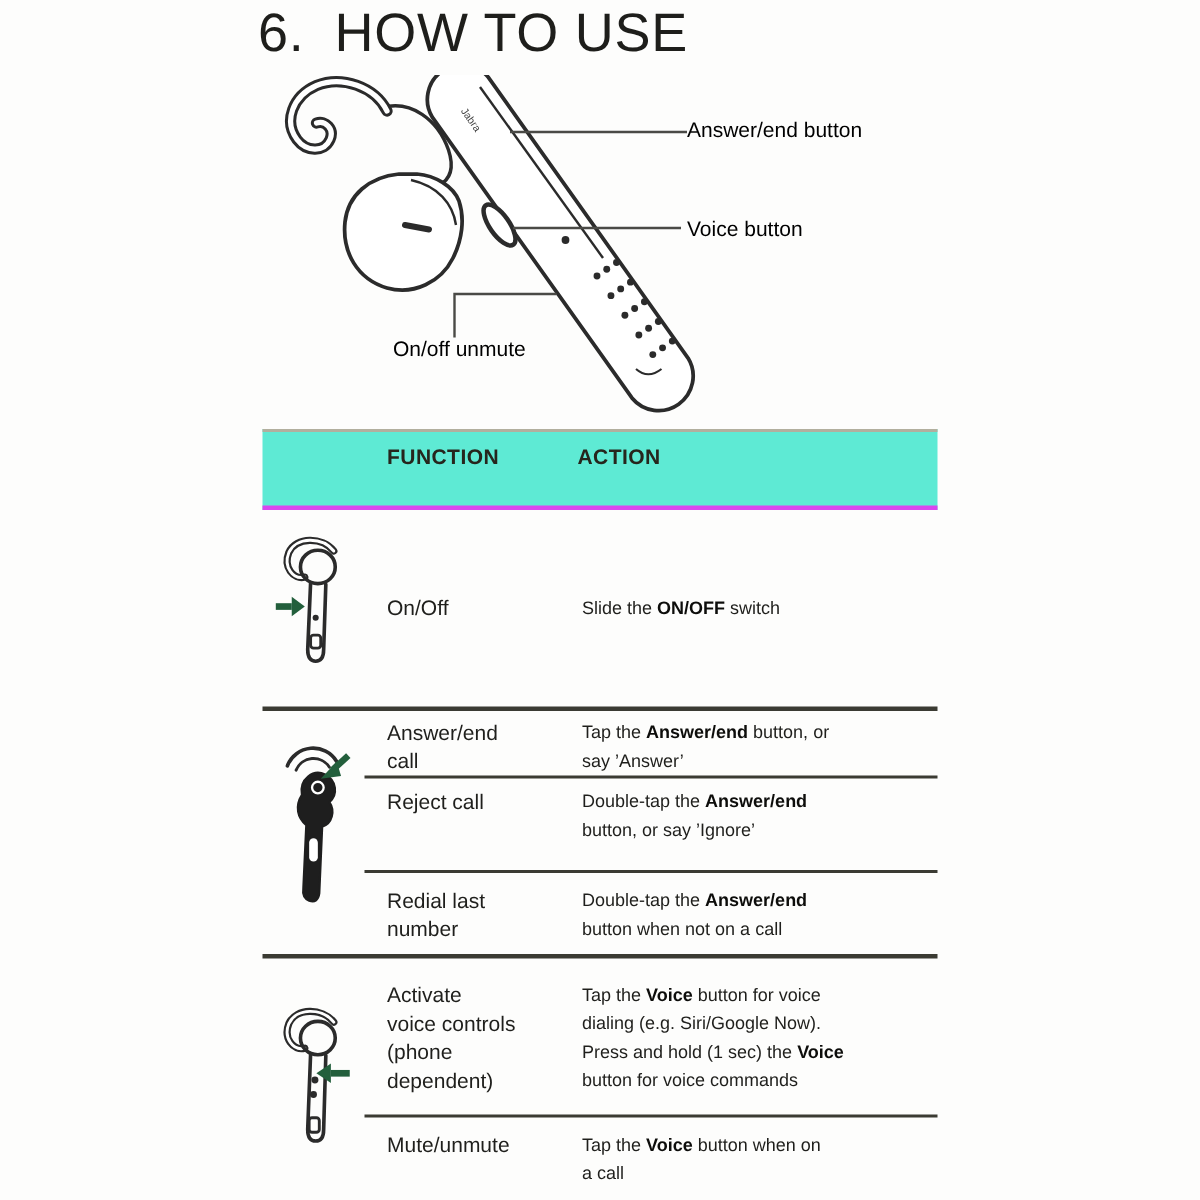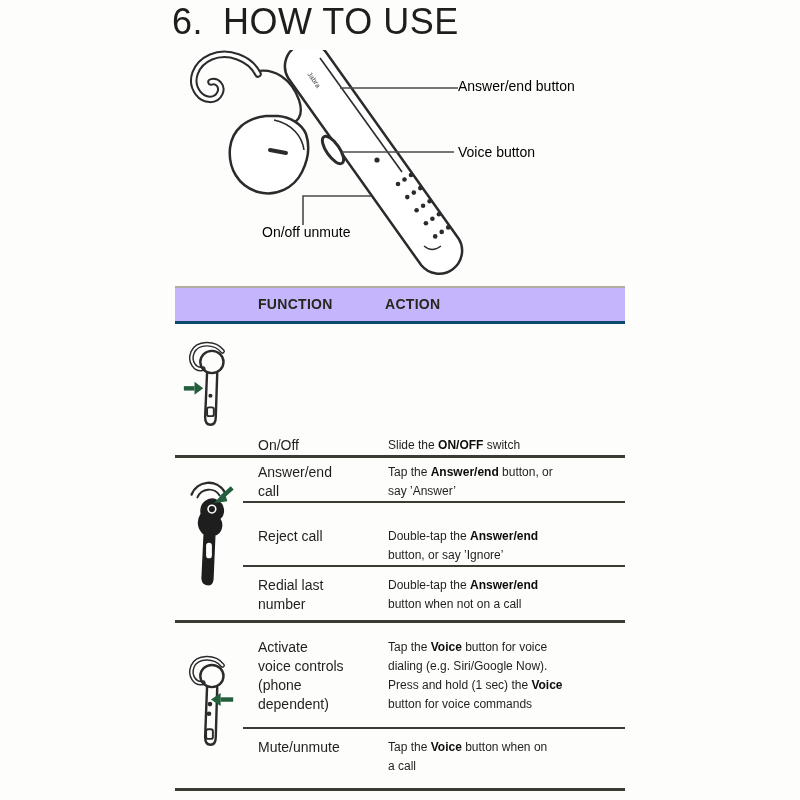--- a/index.html
+++ b/index.html
@@ -13,42 +13,42 @@
   .title{position:absolute;left:172px;top:1px;display:flex;gap:20px;
     font-size:36px;font-weight:400;color:#1e1e1b;letter-spacing:.5px}
   
   .diagram svg.main{position:absolute;left:170px;top:50px}
   .lbl{position:absolute;font-size:14px;color:#000000;white-space:nowrap}
   .lbl-answer{left:458px;top:78px}
   .lbl-voice{left:458px;top:144px}
   .lbl-onoff{left:262px;top:224px}
   
   .table{position:absolute;left:175px;top:286px;width:450px}
-  .thead{position:relative;height:38px;box-sizing:border-box;
-    background:#c4b5fd;border-top:2px solid #b2af9e;border-bottom:3px solid #0c4a6e}
+  .thead{position:relative;height:54px;box-sizing:border-box;
+    background:#5eead4;border-top:2px solid #b2af9e;border-bottom:3px solid #d946ef}
   .thead span{position:absolute;top:0;line-height:33px;font-weight:bold;
     font-size:14px;color:#26261d;letter-spacing:.3px}
   .h-func{left:83px}
   .h-act{left:210px}
   .tgroup{display:flex;box-sizing:border-box;border-bottom:3px solid #3b3b33}
   .icon-cell{width:68px;flex:none;display:flex;align-items:center;justify-content:center}
   .rows{flex:1;display:flex;flex-direction:column}
   .trow{display:flex;box-sizing:border-box}
   .trow + .trow{border-top:2.5px solid #3b3b33}
   .fcell{width:139px;flex:none;box-sizing:border-box;padding-left:15px;
     white-space:pre-line;font-size:14px;line-height:19px;color:#1f1f1c}
   .acell{flex:1;box-sizing:border-box;padding-left:6px;padding-right:2px;
     white-space:pre-line;font-size:12px;line-height:19px;color:#1f1f1c}
   .acell b{color:#0d0d0b}
   .g1{height:134px}
-  .g1 .trow{flex:1;align-items:flex-end}
+  .g1 .trow{flex:1;align-items:center}
   .g2{height:165px}
   .g3{height:168px}
   .r2a{height:44px;padding-top:5px}
-  .r2b{height:66px;padding-top:24px}
+  .r2b{height:66px;padding-top:6px}
   .r2c{height:58.5px;padding-top:9px}
   .r3a{height:104px;padding-top:15px}
   .r3b{height:59px;padding-top:9px}
   .icon-cell svg{display:block}
 </style>
 </head>
 <body>
 
 <div class="page">
 

